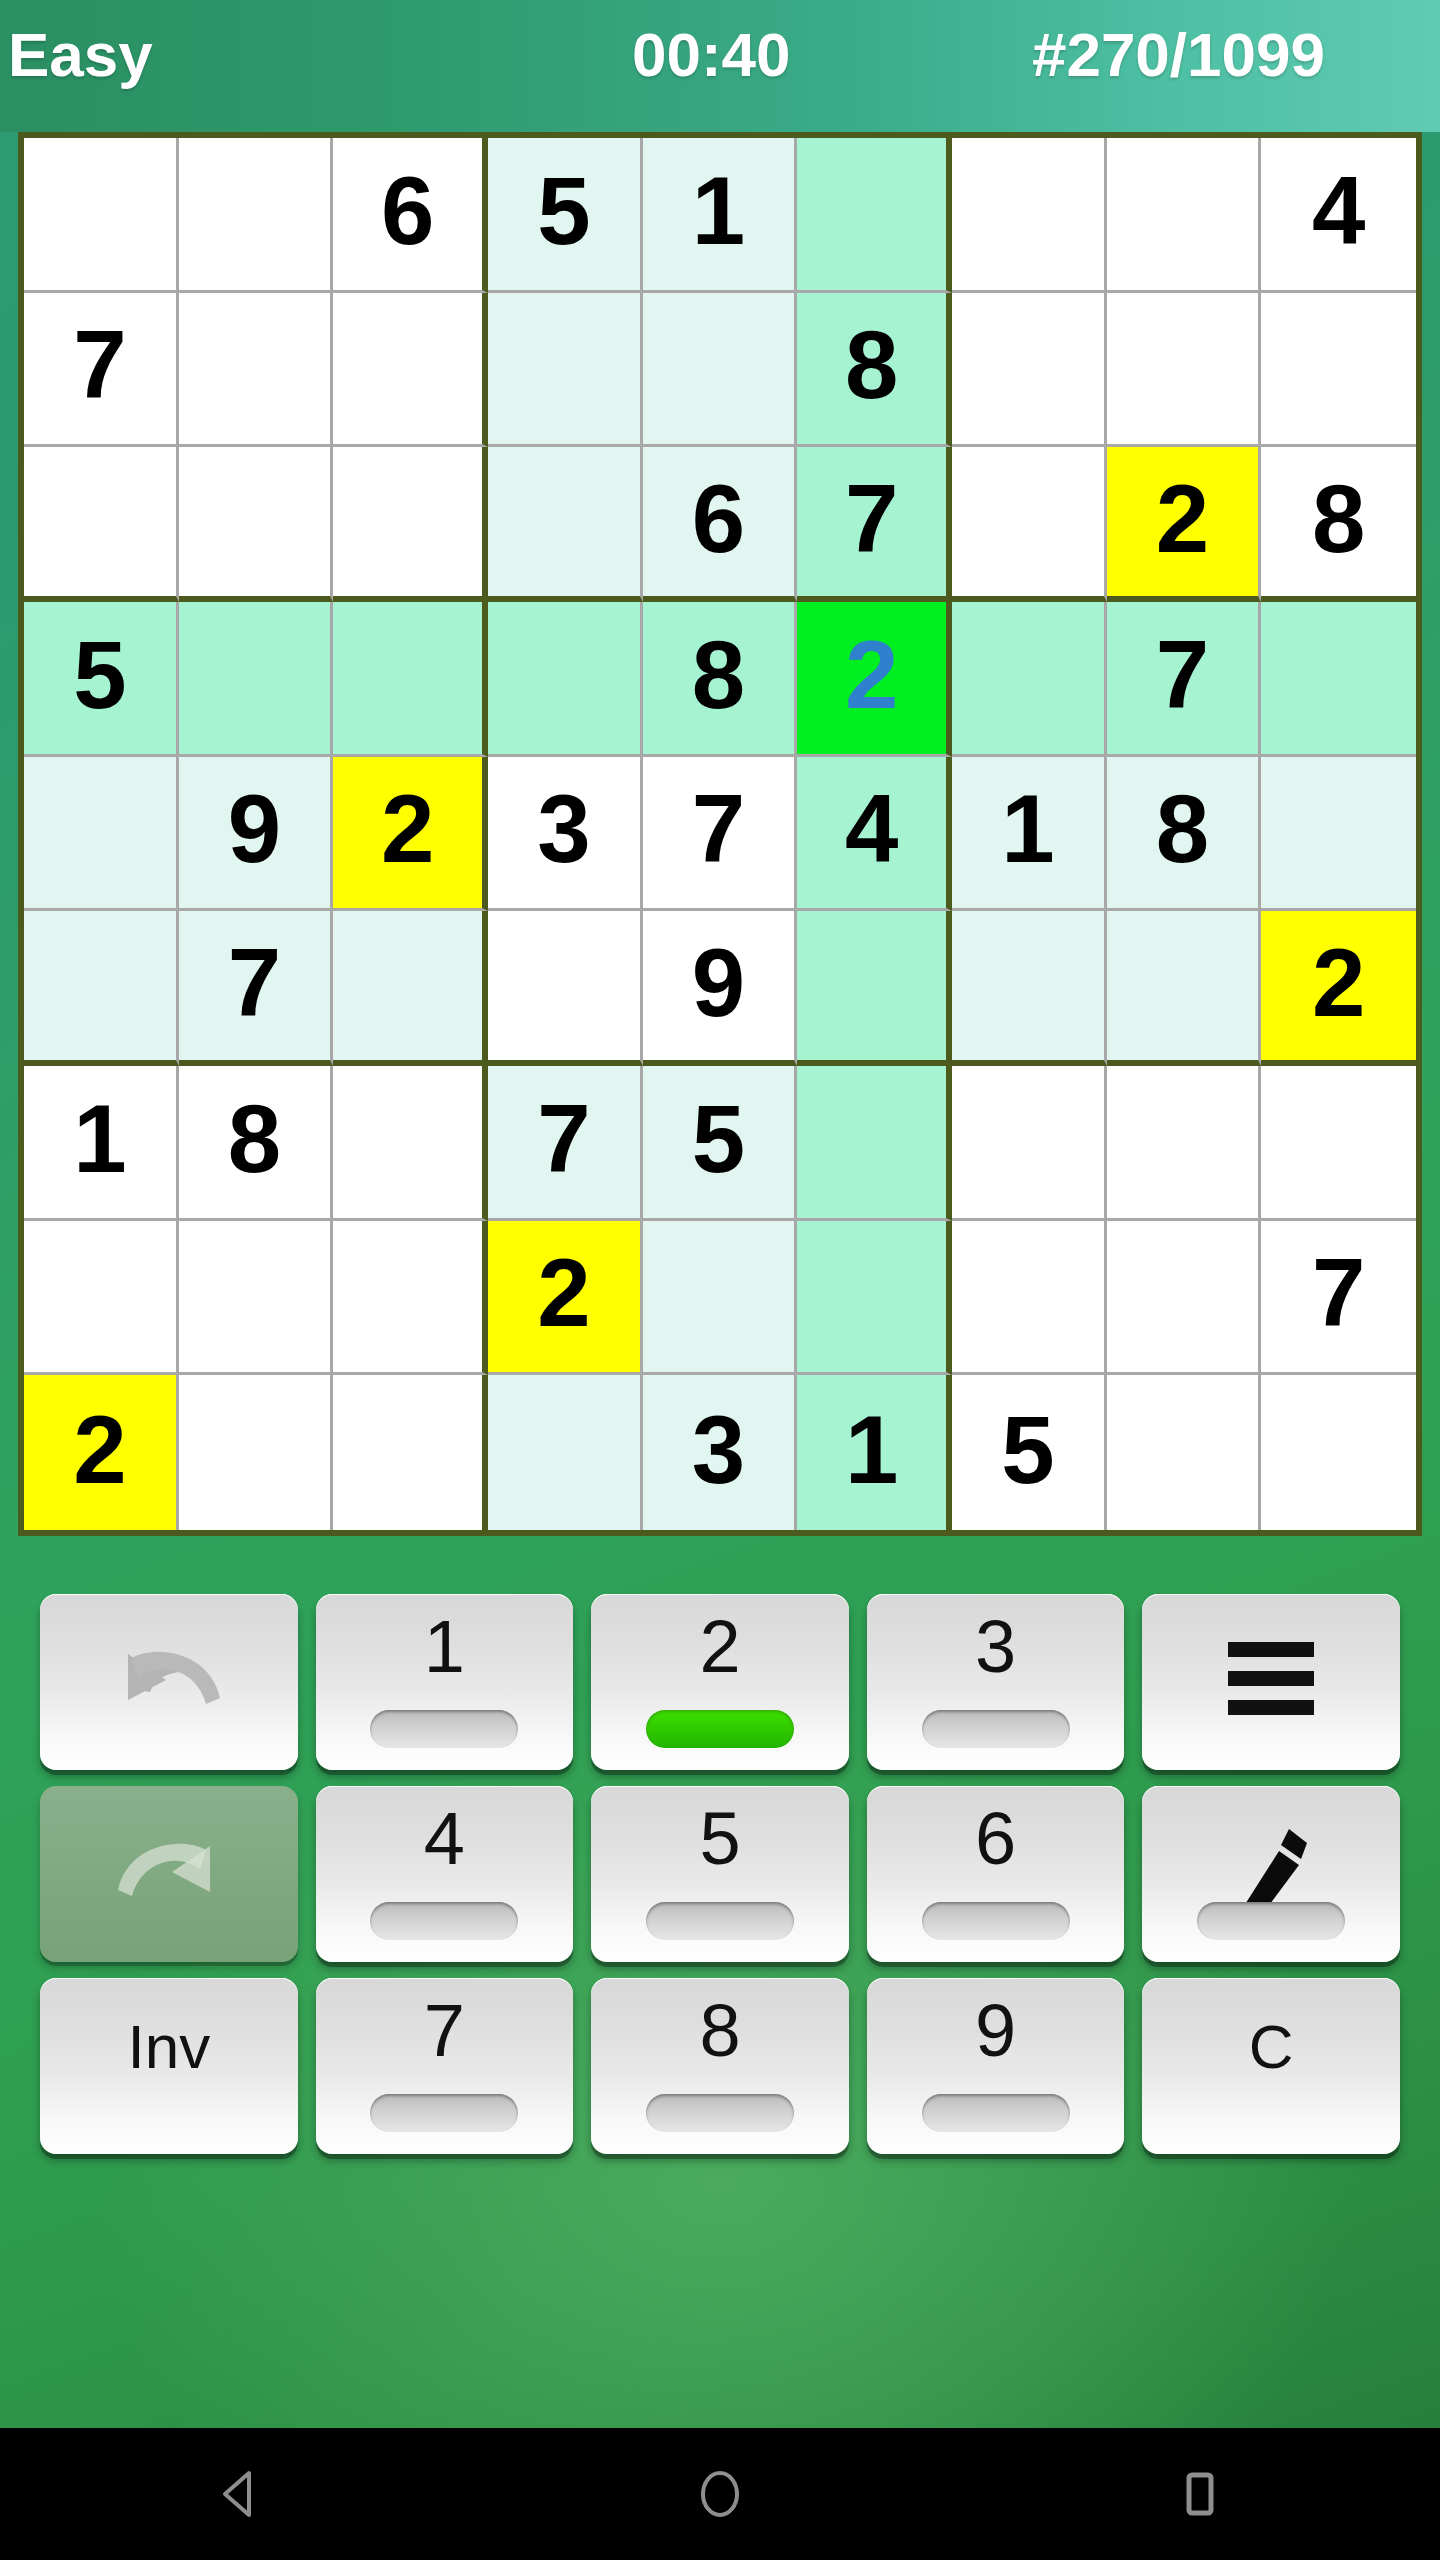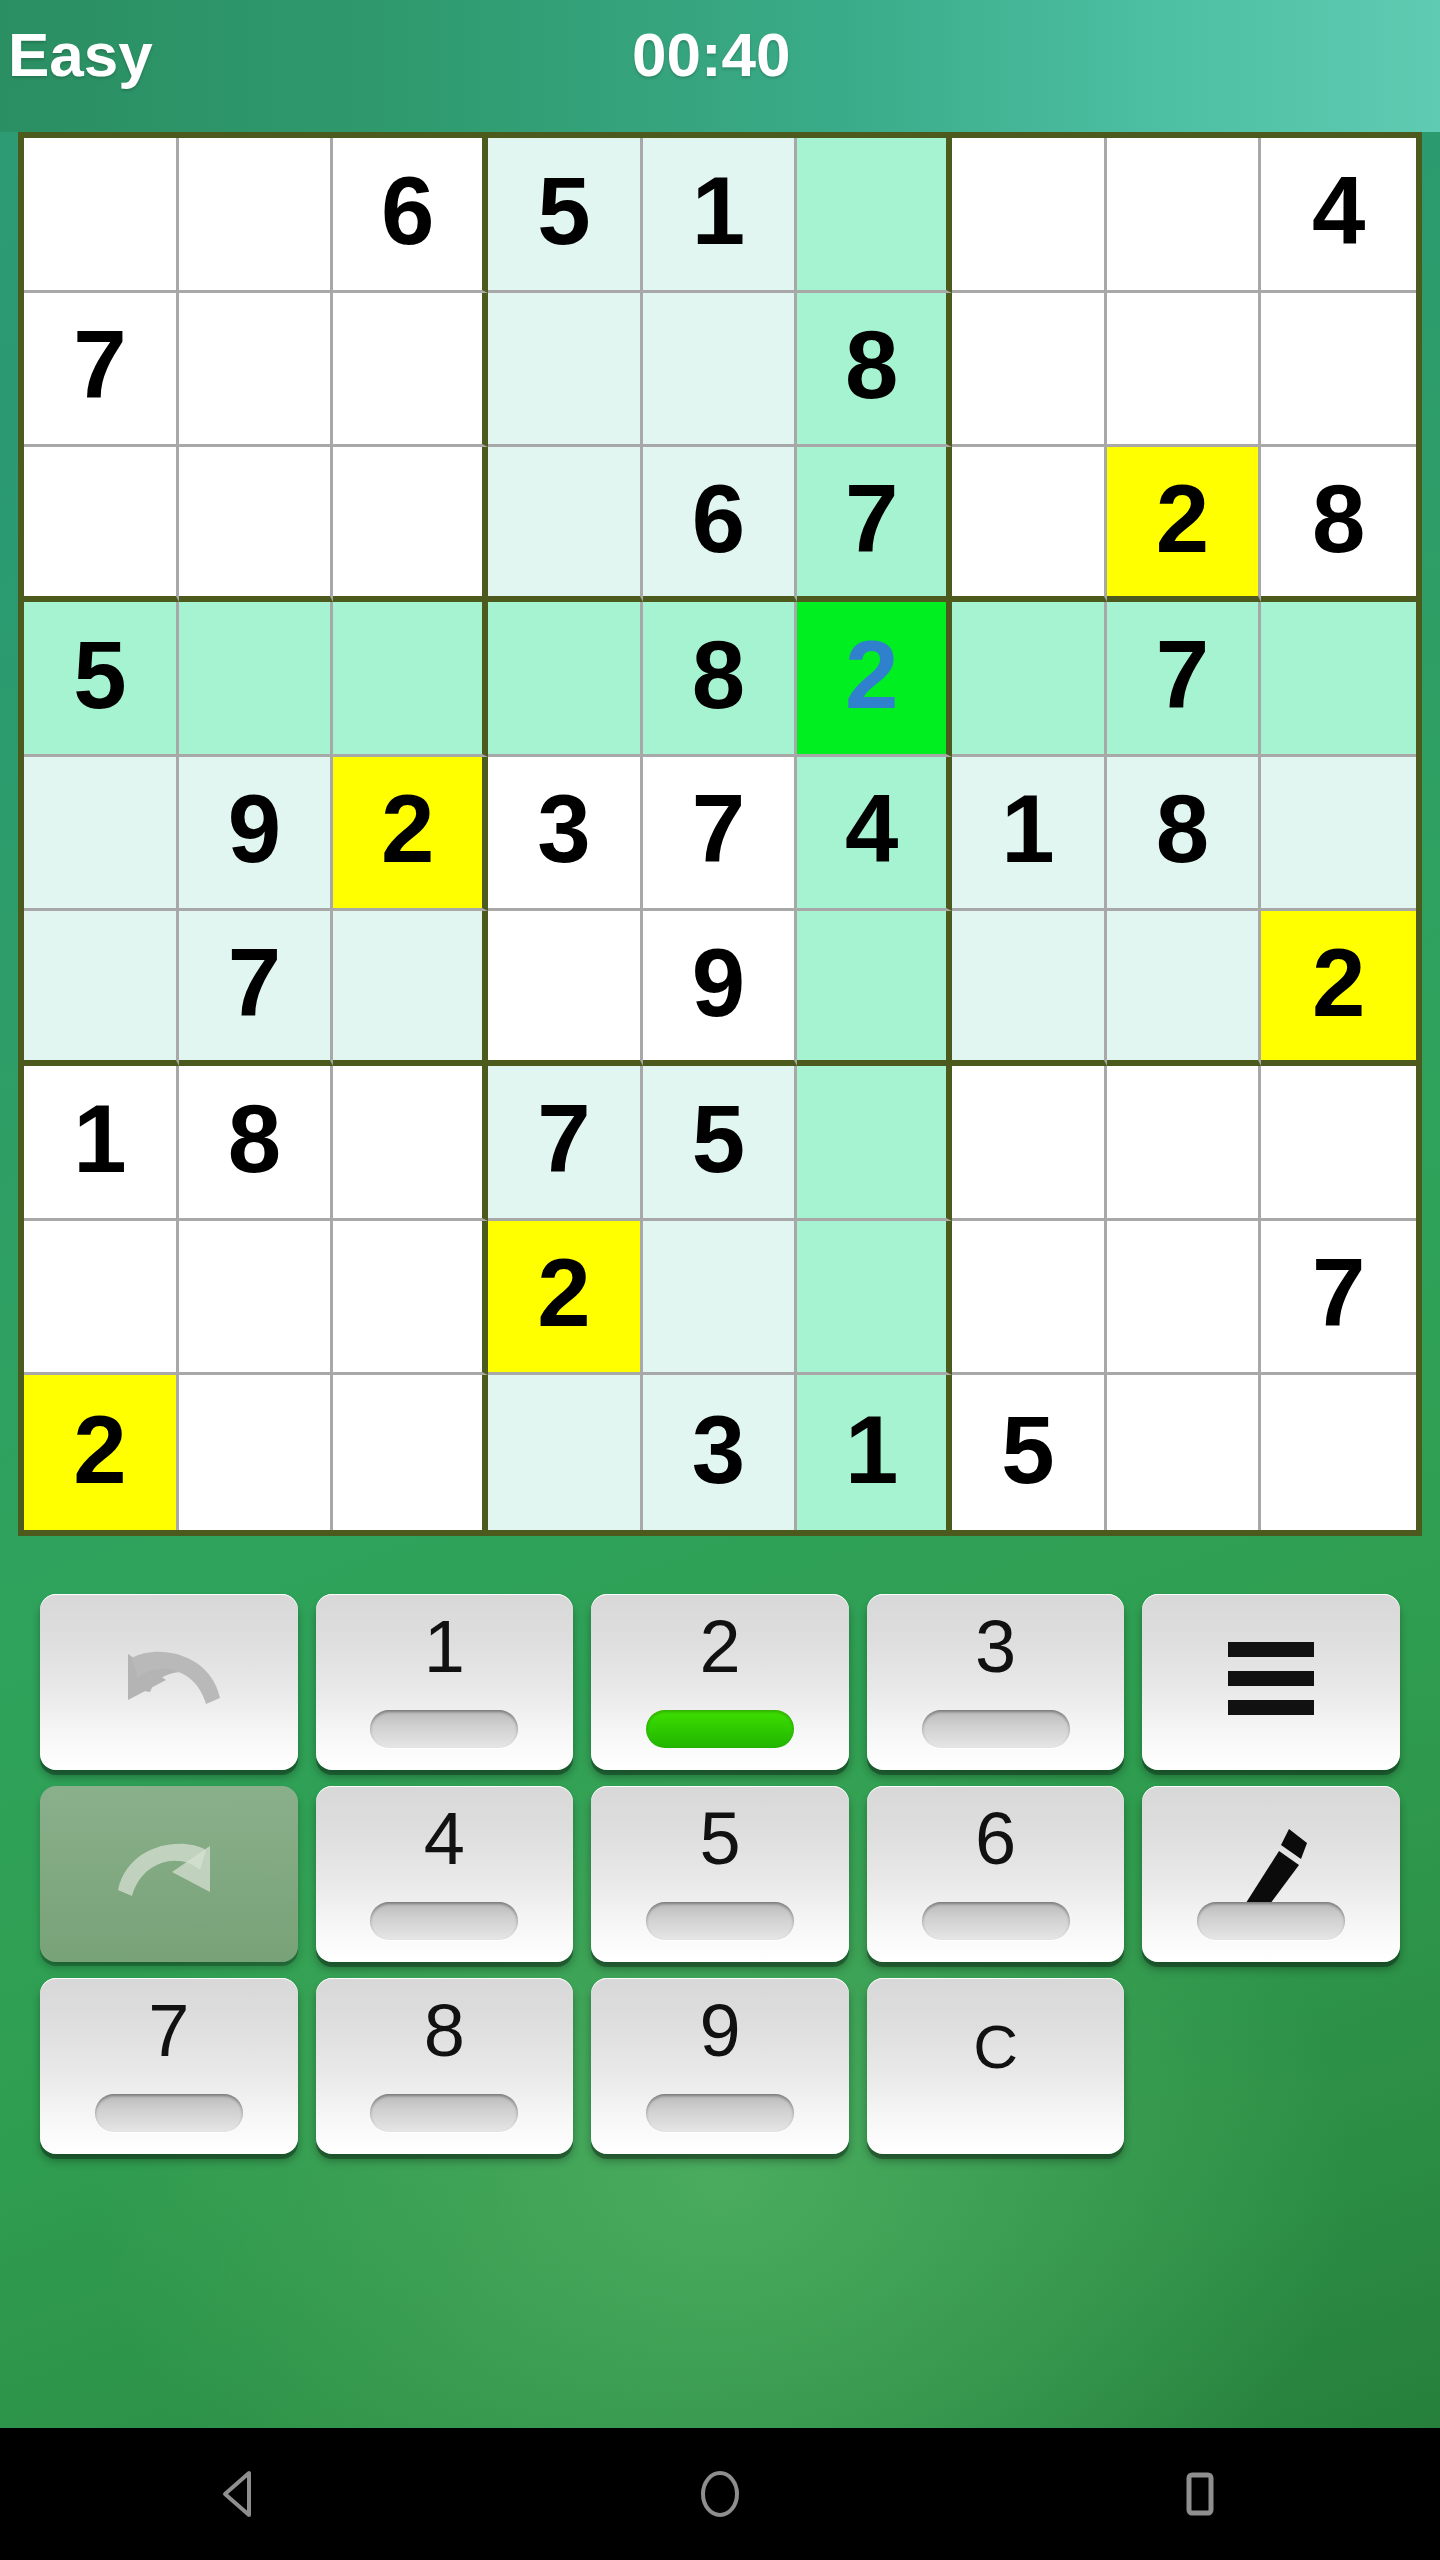--- a/index.html
+++ b/index.html
@@ -150,20 +150,21 @@
   .nav-btn { width:120px; height:132px; display:flex; align-items:center; justify-content:center; }
 </style>
 </head>
 <body>
 
 <div id="app"></div>
 
 <div class="header">
   <div class="hdr-txt hdr-left">Easy</div>
   <div class="hdr-txt hdr-mid">00:40</div>
+  <div class="hdr-txt hdr-right">#270/1099</div>
 </div>
 
 <div class="grid-wrap">
   <div class="grid" id="grid">
       <div class="cell r0 c0">
         <span class="v"></span>
       </div>
       <div class="cell r0 c1">
         <span class="v"></span>
       </div>
@@ -459,20 +460,23 @@
       <div class="bar"></div>
     </div>
     <div class="key">
       <div class="ico">
         <svg width="96" height="120" viewBox="0 0 96 120">
           <path d="M66 8 L84 22 L78 38 L58 24 Z" fill="#0b0b0b"></path>
           <path d="M56 30 L76 44 L30 106 L14 96 Z" fill="#0b0b0b"></path>
         </svg>
       </div>
       <div class="bar"></div>
+    </div>
+    <div class="key">
+      <div class="key-txt">Inv</div>
     </div>
     <div class="key">
       <div class="key-num">7</div>
       <div class="bar"></div>
     </div>
     <div class="key">
       <div class="key-num">8</div>
       <div class="bar"></div>
     </div>
     <div class="key">

